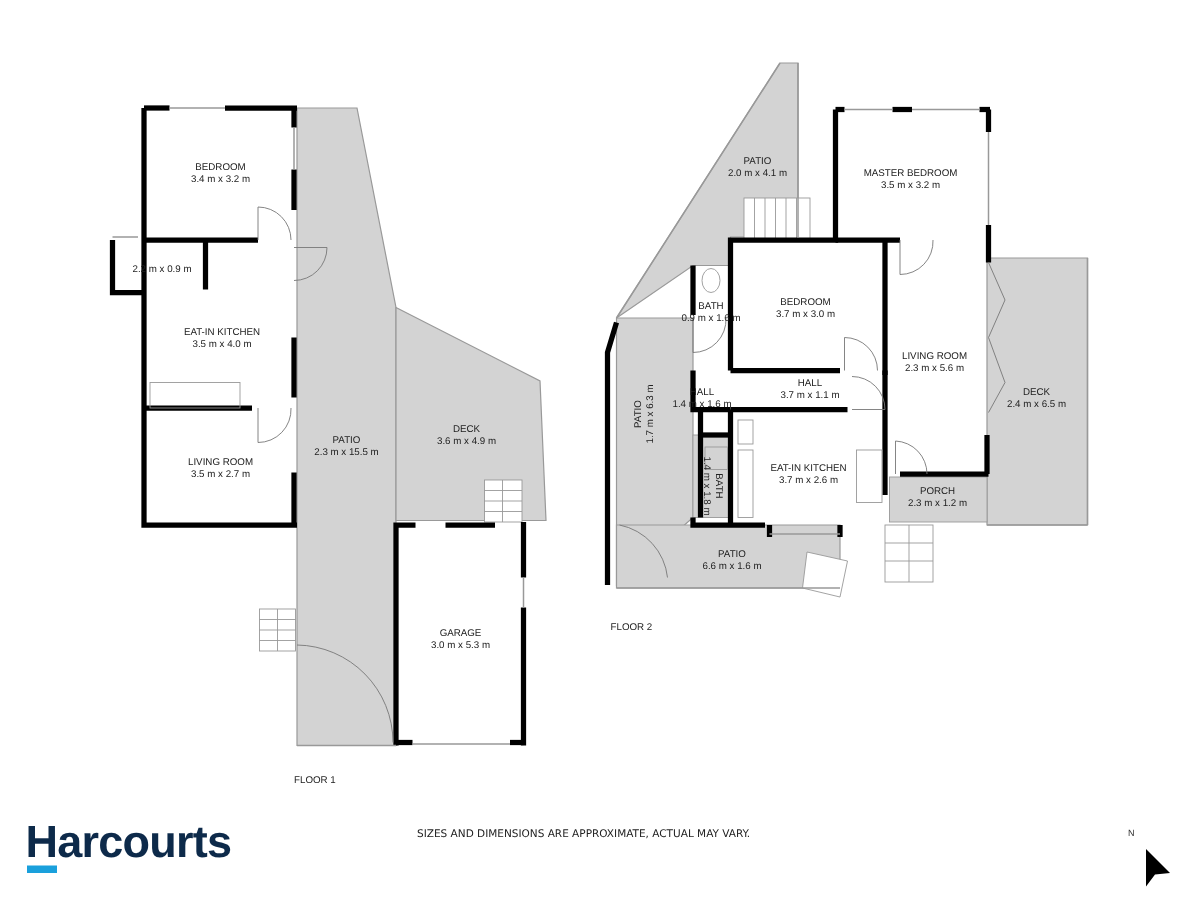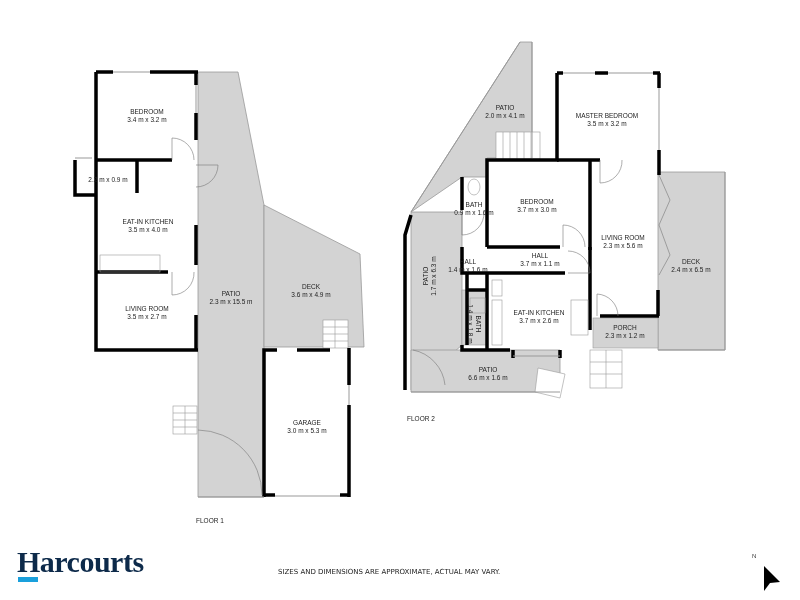--- a/index.html
+++ b/index.html
@@ -3,23 +3,23 @@
 <meta charset="utf-8">
 <style>
   html, body { margin:0; padding:0; background:#ffffff; }
   body { width:800px; height:600px; position:relative; overflow:hidden; font-family:"DejaVu Sans", sans-serif; }
   svg.plan { position:absolute; left:0; top:0; }
   .lbl { position:absolute; font-family:"Liberation Sans", sans-serif; font-size:6.5px; color:#222; text-align:center; line-height:8px; white-space:nowrap; transform:translateX(-50%); }
   .lbl .dim { display:block; }
   .vert { transform:translateX(-50%) rotate(-90deg); }
   .vert90 { transform:translateX(-50%) rotate(90deg); }
   .floor-label { position:absolute; font-family:"Liberation Sans", sans-serif; font-size:6.5px; color:#222; }
-  .brand { position:absolute; left:17px; top:545px; font-family:Liberation Serif, serif; font-weight:bold; font-size:30px; color:#0d2a4a; letter-spacing:-0.5px; }
+  .brand { position:absolute; left:17px; top:545px; font-family:Liberation Sans, sans-serif; font-weight:bold; font-size:30px; color:#0d2a4a; letter-spacing:-0.5px; }
   .brand-bar { position:absolute; left:18px; top:577px; width:20px; height:5px; background:#1aa0dc; }
-  .disclaimer { position:absolute; left:278px; top:568px; font-family:"DejaVu Sans", sans-serif; font-size:7px; color:#222; }
+  .disclaimer { position:absolute; left:278px; top:552px; font-family:"DejaVu Sans", sans-serif; font-size:7px; color:#222; }
   .north { position:absolute; left:752px; top:553px; font-family:"Liberation Sans", sans-serif; font-size:6px; color:#333; }
 </style>
 </head>
 <body>
 
 <svg class="plan" width="800" height="600" viewBox="0 0 800 600">
 
   <g>
 
     <polygon points="198,72 238,72 264,205 264,497 198,497" fill="#d3d3d3" stroke="#999" stroke-width="0.8"></polygon>

